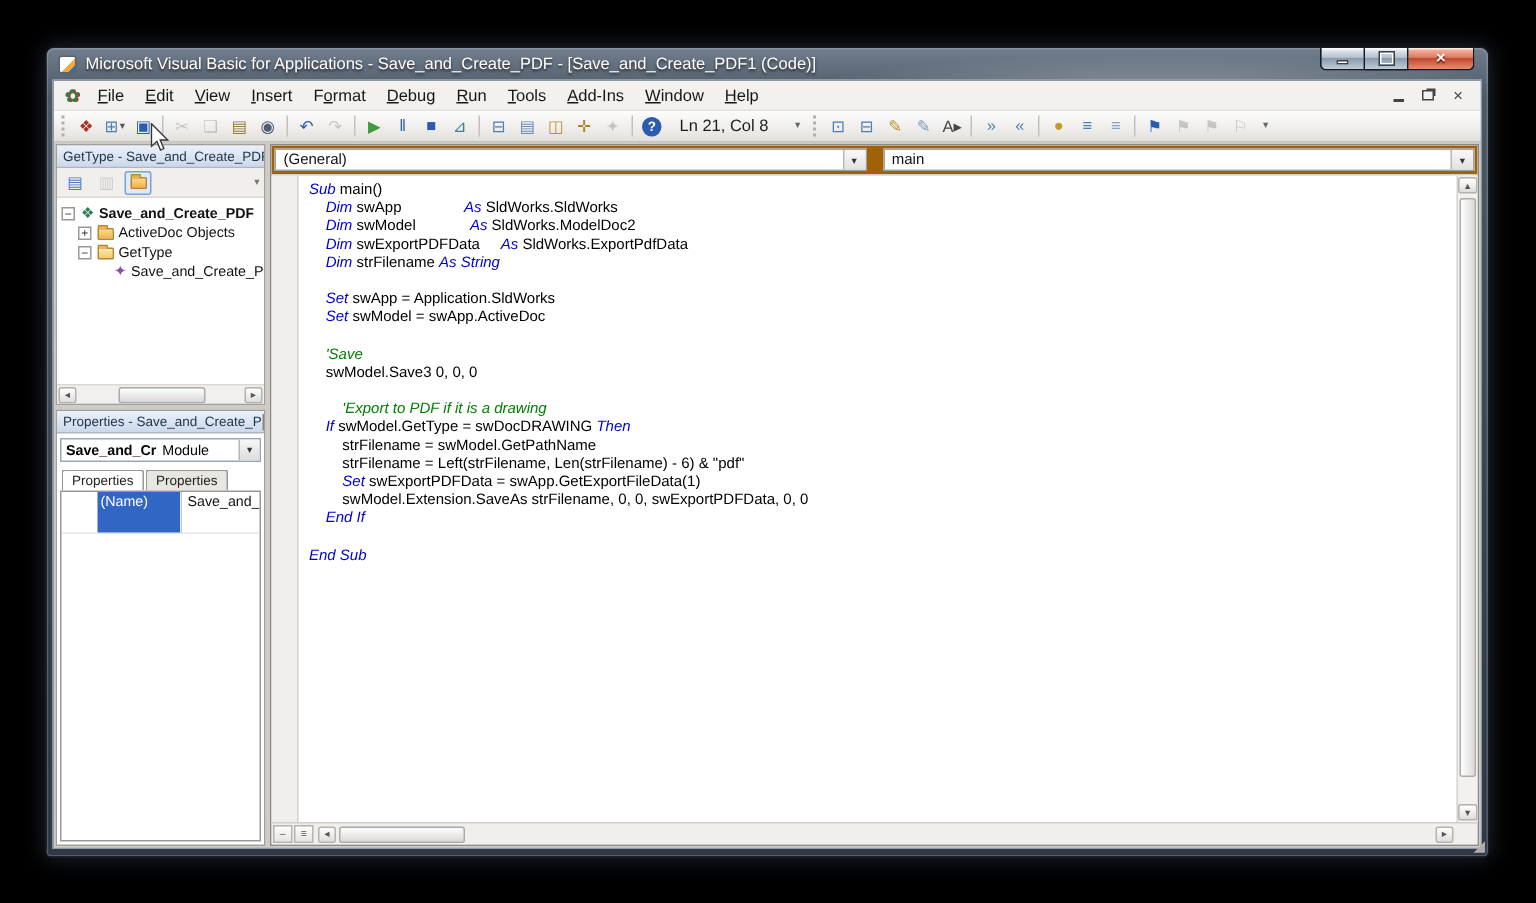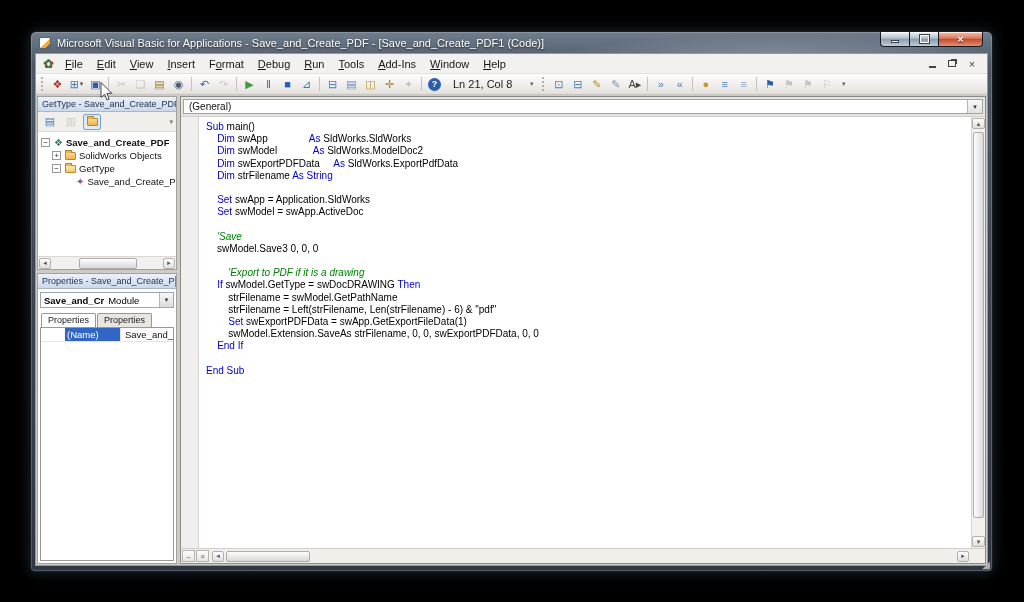--- a/index.html
+++ b/index.html
@@ -87,37 +87,37 @@
   .prop-combo{margin:3px 2px 2px;height:16px;flex:none;border:1px solid #98a6b6;background:#fff;display:flex;align-items:center;
     font-size:9.5px;padding-left:3px;white-space:nowrap;overflow:hidden;}
   .prop-combo .nm{font-weight:bold;}
   .prop-combo .kind{margin-left:4px;}
   .combo-arrowbox{margin-left:auto;width:14px;height:100%;flex:none;background:linear-gradient(#f7f7f7,#dcdcdc);
     border-left:1px solid #b9b6b2;display:flex;align-items:center;justify-content:center;font-size:7px;color:#333;}
   .prop-tabs{display:flex;padding:3px 3px 0;gap:1px;font-size:9px;flex:none;}
   .prop-tab{padding:1px 6px 2px;border:1px solid #989898;border-bottom:none;border-radius:2px 2px 0 0;background:#e9e6e2;color:#222;}
   .prop-tab.active{background:#fff;font-weight:normal;}
   .prop-grid{flex:1;border:1px solid #989898;margin:0 2px 2px;background:#fff;font-size:9.5px;overflow:hidden;}
-  .prop-row{display:flex;height:14px;border-bottom:1px solid #e6e6e6;padding-left:24px;}
+  .prop-row{display:flex;height:28px;border-bottom:1px solid #e6e6e6;padding-left:24px;}
   .prop-name{width:56px;flex:none;padding:1px 2px;border-right:1px solid #e6e6e6;color:#111;}
   .prop-row.selected .prop-name{background:#3166c5;color:#fff;}
   .prop-value{padding:1px 4px;color:#111;white-space:nowrap;overflow:hidden;}
   
   .code-window{flex:1;margin:1px 1px 1px 3px;display:flex;flex-direction:column;background:#fff;border:1px solid #8d8a86;overflow:hidden;}
-  .combo-row{display:flex;gap:11px;padding:2px 2px 2px;background:#e5e5e5;border-bottom:1px solid #d2cfcb;flex:none;}
+  .combo-row{display:flex;gap:11px;padding:2px 2px 2px;background:#a16207;border-bottom:1px solid #d2cfcb;flex:none;}
   .combo{flex:1;height:15px;border:1px solid #a3a3a3;background:#fff;display:flex;align-items:center;
     font-size:10px;color:#111;padding-left:5px;}
   .combo .dd{margin-left:auto;width:15px;height:100%;display:flex;align-items:center;justify-content:center;
     font-size:7px;color:#333;background:linear-gradient(#f9f9f9,#e1e1e1);border-left:1px solid #b9b6b2;}
   .code-body{flex:1;position:relative;background:#fff;overflow:hidden;}
   .code-margin{position:absolute;left:0;top:0;bottom:0;width:18px;background:#f0efed;border-right:1px solid #d6d4d1;}
   .code-text{position:absolute;left:19px;top:4px;right:15px;bottom:0;overflow:hidden;
     font-family:"DejaVu Sans Mono",monospace;font-size:10px;line-height:12.2px;white-space:pre;padding-left:6px;}
   .code-line{height:12.2px;}
-  .seg-k{color:var(--kw,#0000cc);} .seg-c{color:var(--cm,#008000);font-style:italic;} .seg-n{color:var(--tx,#000);}
+  .seg-k{color:var(--kw,#0000cc);font-style:italic;} .seg-c{color:var(--cm,#008000);font-style:italic;} .seg-n{color:var(--tx,#000);}
   .vscroll{position:absolute;right:0;top:0;bottom:0;width:14px;background:#f2f1ef;border-left:1px solid #d6d4d1;}
   .vscroll .sb-btn{position:absolute;left:0;right:0;width:auto;}
   .vscroll .up{top:1px;} .vscroll .down{bottom:1px;}
   .vscroll .thumb{position:absolute;left:1px;right:1px;top:15px;bottom:30px;
     background:linear-gradient(90deg,#fefefe,#dadada);border:1px solid #ababab;border-radius:2px;}
   .code-bottom{height:15px;flex:none;display:flex;align-items:center;background:#f1efec;border-top:1px solid #d2cfcb;padding:1px;gap:1px;}
   .view-btn{width:13px;height:12px;flex:none;border:1px solid #b7b4b0;background:linear-gradient(#fdfdfd,#e4e4e2);
     font-size:7px;display:flex;align-items:center;justify-content:center;color:#555;}
   .hscroll{flex:1;height:12px;display:flex;align-items:center;margin-left:2px;}
   .hthumb{margin-left:2px;width:84px;}
@@ -328,21 +328,21 @@
               </div>
             <div class="tree">
                 <div class="tree-row" style="margin-left: 0px;">
                   <span class="expander">−</span>
                   <span class="tree-icon" style="color: rgb(47, 125, 84);">❖</span>
                   <span class="tree-label" style="font-weight: bold;">Save_and_Create_PDF</span>
                 </div>
                 <div class="tree-row" style="margin-left: 11px;">
                   <span class="expander">+</span>
                   <span class="icon-folder"></span>
-                  <span class="tree-label">SolidWorks Objects</span>
+                  <span class="tree-label">ActiveDoc Objects</span>
                 </div>
                 <div class="tree-row" style="margin-left: 11px;">
                   <span class="expander">−</span>
                   <span class="icon-folder open"></span>
                   <span class="tree-label">GetType</span>
                 </div>
                 <div class="tree-row" style="margin-left: 22px;">
                   <span class="expander" style="visibility: hidden;"></span>
                   <span class="tree-icon" style="color: rgb(138, 79, 158);">✦</span>
                   <span class="tree-label">Save_and_Create_PDF1</span>
@@ -380,20 +380,24 @@
                 </div>
               </div>
           </div>
 
         </div>
 
         <div class="code-window">
           <div class="combo-row">
             <div class="combo">
               <span>(General)</span>
+              <span class="dd">▾</span>
+            </div>
+            <div class="combo">
+              <span>main</span>
               <span class="dd">▾</span>
             </div>
           </div>
           <div class="code-body">
             <div class="code-margin"></div>
             <div class="code-text"><div class="code-line"><span class="seg-k">Sub</span><span class="seg-n"> main()</span></div><div class="code-line"><span class="seg-n">    </span><span class="seg-k">Dim</span><span class="seg-n"> swApp               </span><span class="seg-k">As</span><span class="seg-n"> SldWorks.SldWorks</span></div><div class="code-line"><span class="seg-n">    </span><span class="seg-k">Dim</span><span class="seg-n"> swModel             </span><span class="seg-k">As</span><span class="seg-n"> SldWorks.ModelDoc2</span></div><div class="code-line"><span class="seg-n">    </span><span class="seg-k">Dim</span><span class="seg-n"> swExportPDFData     </span><span class="seg-k">As</span><span class="seg-n"> SldWorks.ExportPdfData</span></div><div class="code-line"><span class="seg-n">    </span><span class="seg-k">Dim</span><span class="seg-n"> strFilename </span><span class="seg-k">As String</span></div><div class="code-line"></div><div class="code-line"><span class="seg-n">    </span><span class="seg-k">Set</span><span class="seg-n"> swApp = Application.SldWorks</span></div><div class="code-line"><span class="seg-n">    </span><span class="seg-k">Set</span><span class="seg-n"> swModel = swApp.ActiveDoc</span></div><div class="code-line"></div><div class="code-line"><span class="seg-n">    </span><span class="seg-c">'Save</span></div><div class="code-line"><span class="seg-n">    swModel.Save3 0, 0, 0</span></div><div class="code-line"></div><div class="code-line"><span class="seg-n">        </span><span class="seg-c">'Export to PDF if it is a drawing</span></div><div class="code-line"><span class="seg-n">    </span><span class="seg-k">If</span><span class="seg-n"> swModel.GetType = swDocDRAWING </span><span class="seg-k">Then</span></div><div class="code-line"><span class="seg-n">        strFilename = swModel.GetPathName</span></div><div class="code-line"><span class="seg-n">        strFilename = Left(strFilename, Len(strFilename) - 6) &amp; "pdf"</span></div><div class="code-line"><span class="seg-n">        </span><span class="seg-k">Set</span><span class="seg-n"> swExportPDFData = swApp.GetExportFileData(1)</span></div><div class="code-line"><span class="seg-n">        swModel.Extension.SaveAs strFilename, 0, 0, swExportPDFData, 0, 0</span></div><div class="code-line"><span class="seg-n">    </span><span class="seg-k">End If</span></div><div class="code-line"></div><div class="code-line"><span class="seg-k">End Sub</span></div></div>
             <div class="vscroll">
               <div class="sb-btn up">
                   <span>▴</span>
                 </div>

